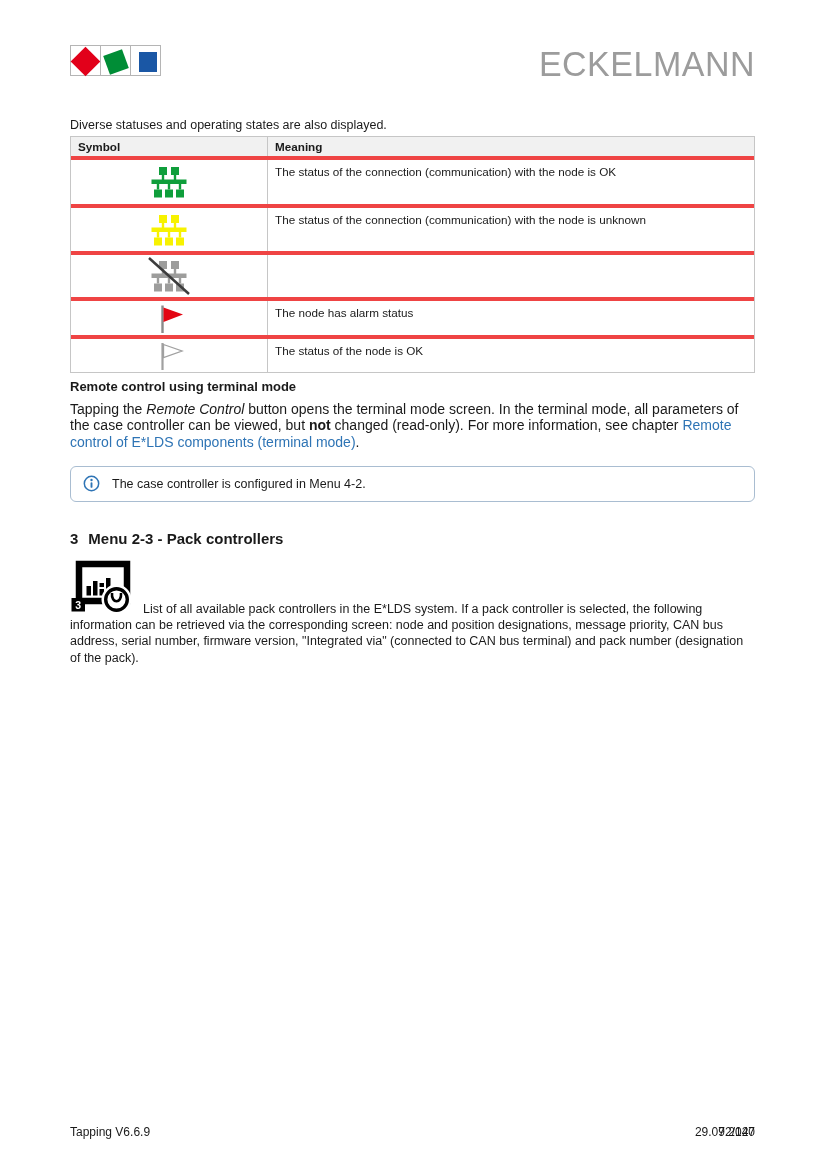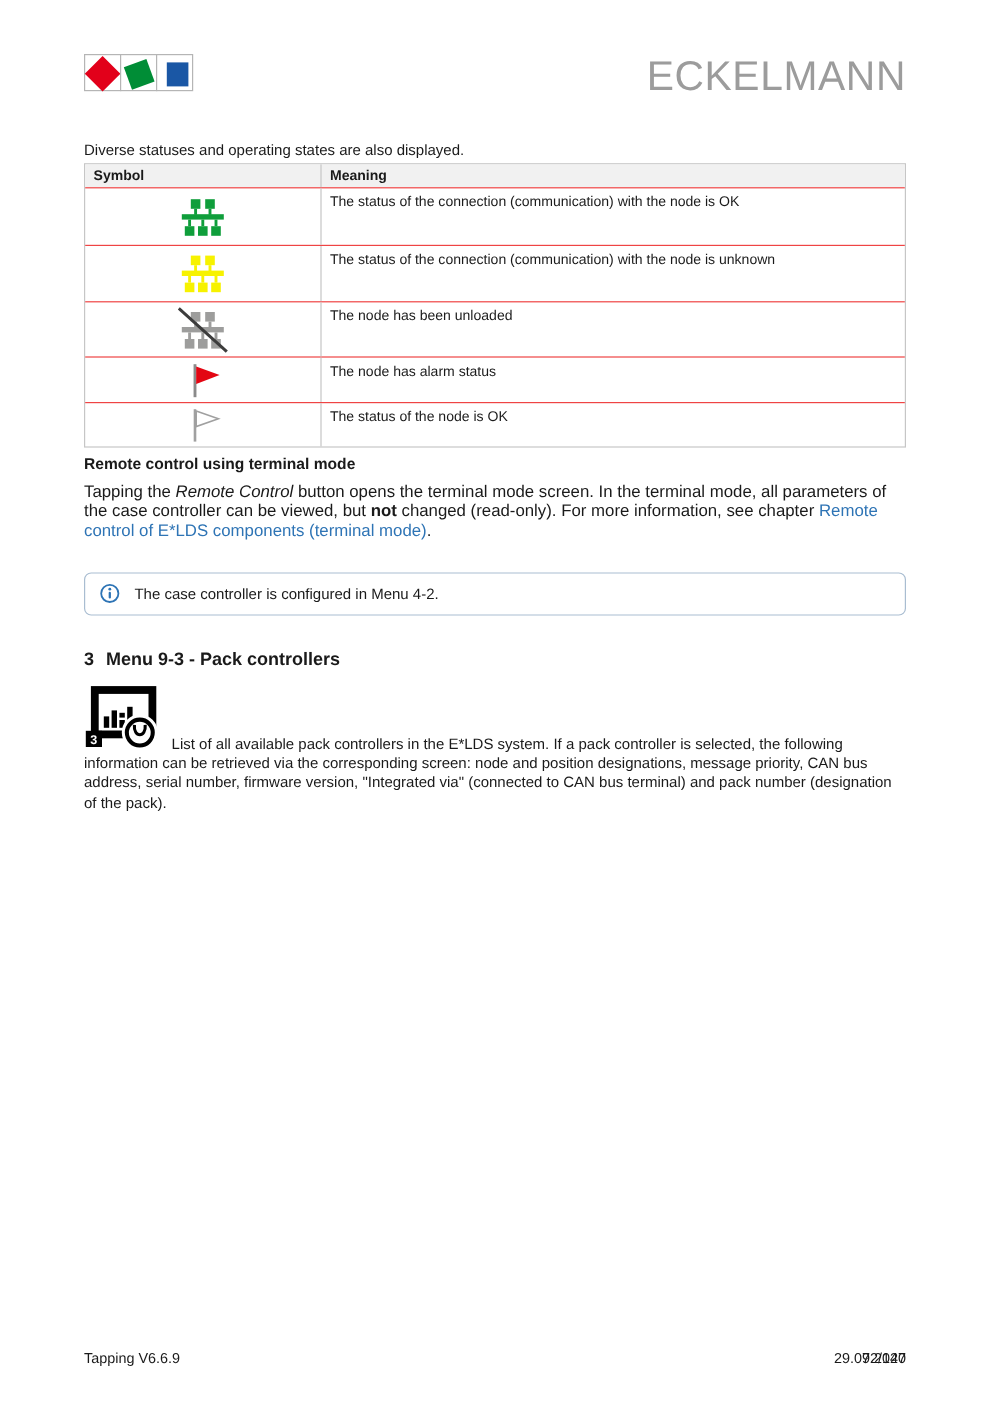--- a/index.html
+++ b/index.html
@@ -24,37 +24,37 @@
   .shape-red   { width:21px; height:21px; background:#e2001a; left:4px; top:5px; transform:rotate(45deg); }
   .shape-green { width:20px; height:20px; background:#008d36; left:5px; top:6px; transform:rotate(-20deg); }
   .shape-blue  { width:18px; height:20px; background:#1a57a5; left:8px; top:6px; }
   .brand { font-size:34px; line-height:1; color:#9c9c9c; letter-spacing:0.5px; margin-top:2px; transform:scaleY(1.02); }
 
   
   .intro { margin-top:37px; font-size:12.5px; }
 
   
   .tbl { margin-top:4px; border:1px solid #c6c6c6; width:685px; }
-  .trow { display:flex; border-top:1px solid #ef4444; }
+  .trow { display:flex; border-top:4px solid #ef4444; }
   .trow.thead { border-top:none; background:#f1f1f1; }
   .c1 { width:197px; border-right:1px solid #c6c6c6; display:flex; align-items:center; justify-content:center; overflow:visible; }
   .c2 { flex:1; padding:5px 7px 0 7px; font-size:11.7px; line-height:14px; }
   .thead .c1, .thead .c2 { font-weight:bold; padding:3px 7px; display:block; font-size:11.7px; }
   .h19{height:19px} .h48{height:48px} .h47{height:47px} .h46{height:46px} .h37{height:37px} .h38{height:38px}
   .net-green  { color:#0f9e3b; }
   .net-yellow { color:#f7f200; }
   .net-red    { color:#e30613; }
   .net-gray   { color:#9d9d9c; }
   svg.sym { overflow:visible; display:block; }
 
   
   .sub-head { margin-top:6px; font-size:13px; font-weight:bold; }
   .para { margin-top:7px; font-size:14px; line-height:16.3px; }
   .link { color:#2e74b5; cursor:pointer; }
-  .note-box { margin-top:27px; border:1px solid #a9bdd1; border-radius:6px; padding:8px 12px; display:flex; align-items:center; gap:12px; min-height:36px; background:#fff; }
+  .note-box { margin-top:16px; border:1px solid #a9bdd1; border-radius:6px; padding:8px 12px; display:flex; align-items:center; gap:12px; min-height:36px; background:#fff; }
   .note-text { font-size:12.5px; }
 
   
   .h3-head { margin-top:28px; font-size:15px; font-weight:bold; }
   .h3-num { display:inline-block; margin-right:10px; }
   .sec3-para { margin-top:13px; font-size:12.5px; line-height:16.3px; }
   .menu-icon { display:inline-block; vertical-align:baseline; margin-right:7px; }
   .menu-icon svg { display:block; overflow:visible; }
 
   
@@ -147,21 +147,20 @@
               <rect x="5.8" y="18" width="2.4" height="5.5"></rect>
                 <rect x="16.8" y="18" width="2.4" height="5.5"></rect>
                 <rect x="27.8" y="18" width="2.4" height="5.5"></rect>
               <rect x="3" y="23.5" width="8" height="8"></rect>
                 <rect x="14" y="23.5" width="8" height="8"></rect>
                 <rect x="25" y="23.5" width="8" height="8"></rect>
             </g>
             <line x1="-2" y1="-2" x2="38" y2="34" stroke="#3c3c3c" stroke-width="2.5"></line>
           </svg>
         </div>
-        <div class="c2">The node has been unloaded</div>
       </div>
 
       <div class="trow h38">
         <div class="c1">
           <svg class="sym" width="32" height="31" viewBox="0 0 32 31">
             <line x1="9.5" y1="2.5" x2="9.5" y2="30" stroke="#8a8a8a" stroke-width="2.4"></line>
             <path d="M10.5,4.5 L30,11.5 L10.5,19 Z" fill="#e30613"></path>
           </svg>
         </div>
         <div class="c2">The node has alarm status</div>
@@ -184,21 +183,21 @@
     <div class="note-box">
       <svg width="17" height="17" viewBox="0 0 18 18">
         <circle cx="9" cy="9" r="7.6" fill="none" stroke="#2e74b5" stroke-width="1.6"></circle>
         <circle cx="9" cy="5.3" r="1.25" fill="#2e74b5"></circle>
         <rect x="8" y="7.6" width="2" height="6" rx="1" fill="#2e74b5"></rect>
       </svg>
       <span class="note-text">The case controller is configured in Menu 4-2.</span>
     </div>
 
     <div class="h3-head">
-      <span class="h3-num">3</span><span>Menu 9-3 - Pack controllers</span>
+      <span class="h3-num">3</span><span>Menu 2-3 - Pack controllers</span>
     </div>
 
     <div class="sec3-para"><span class="menu-icon"><svg width="66" height="53" viewBox="0 0 66 53">
         <rect x="9" y="4" width="48" height="37" fill="none" stroke="#000000" stroke-width="6.5"></rect>
         <rect x="16.5" y="26" width="4.5" height="9.5" fill="#000"></rect>
         <rect x="23" y="21" width="4.5" height="14.5" fill="#000"></rect>
         <rect x="29.5" y="29" width="4.5" height="6.5" fill="#000"></rect>
         <rect x="29.5" y="23" width="4.5" height="4" fill="#000"></rect>
         <rect x="36" y="18" width="4.5" height="17.5" fill="#000"></rect>
         <circle cx="46.5" cy="39.5" r="12" fill="#ffffff" stroke="#ffffff" stroke-width="6"></circle>

